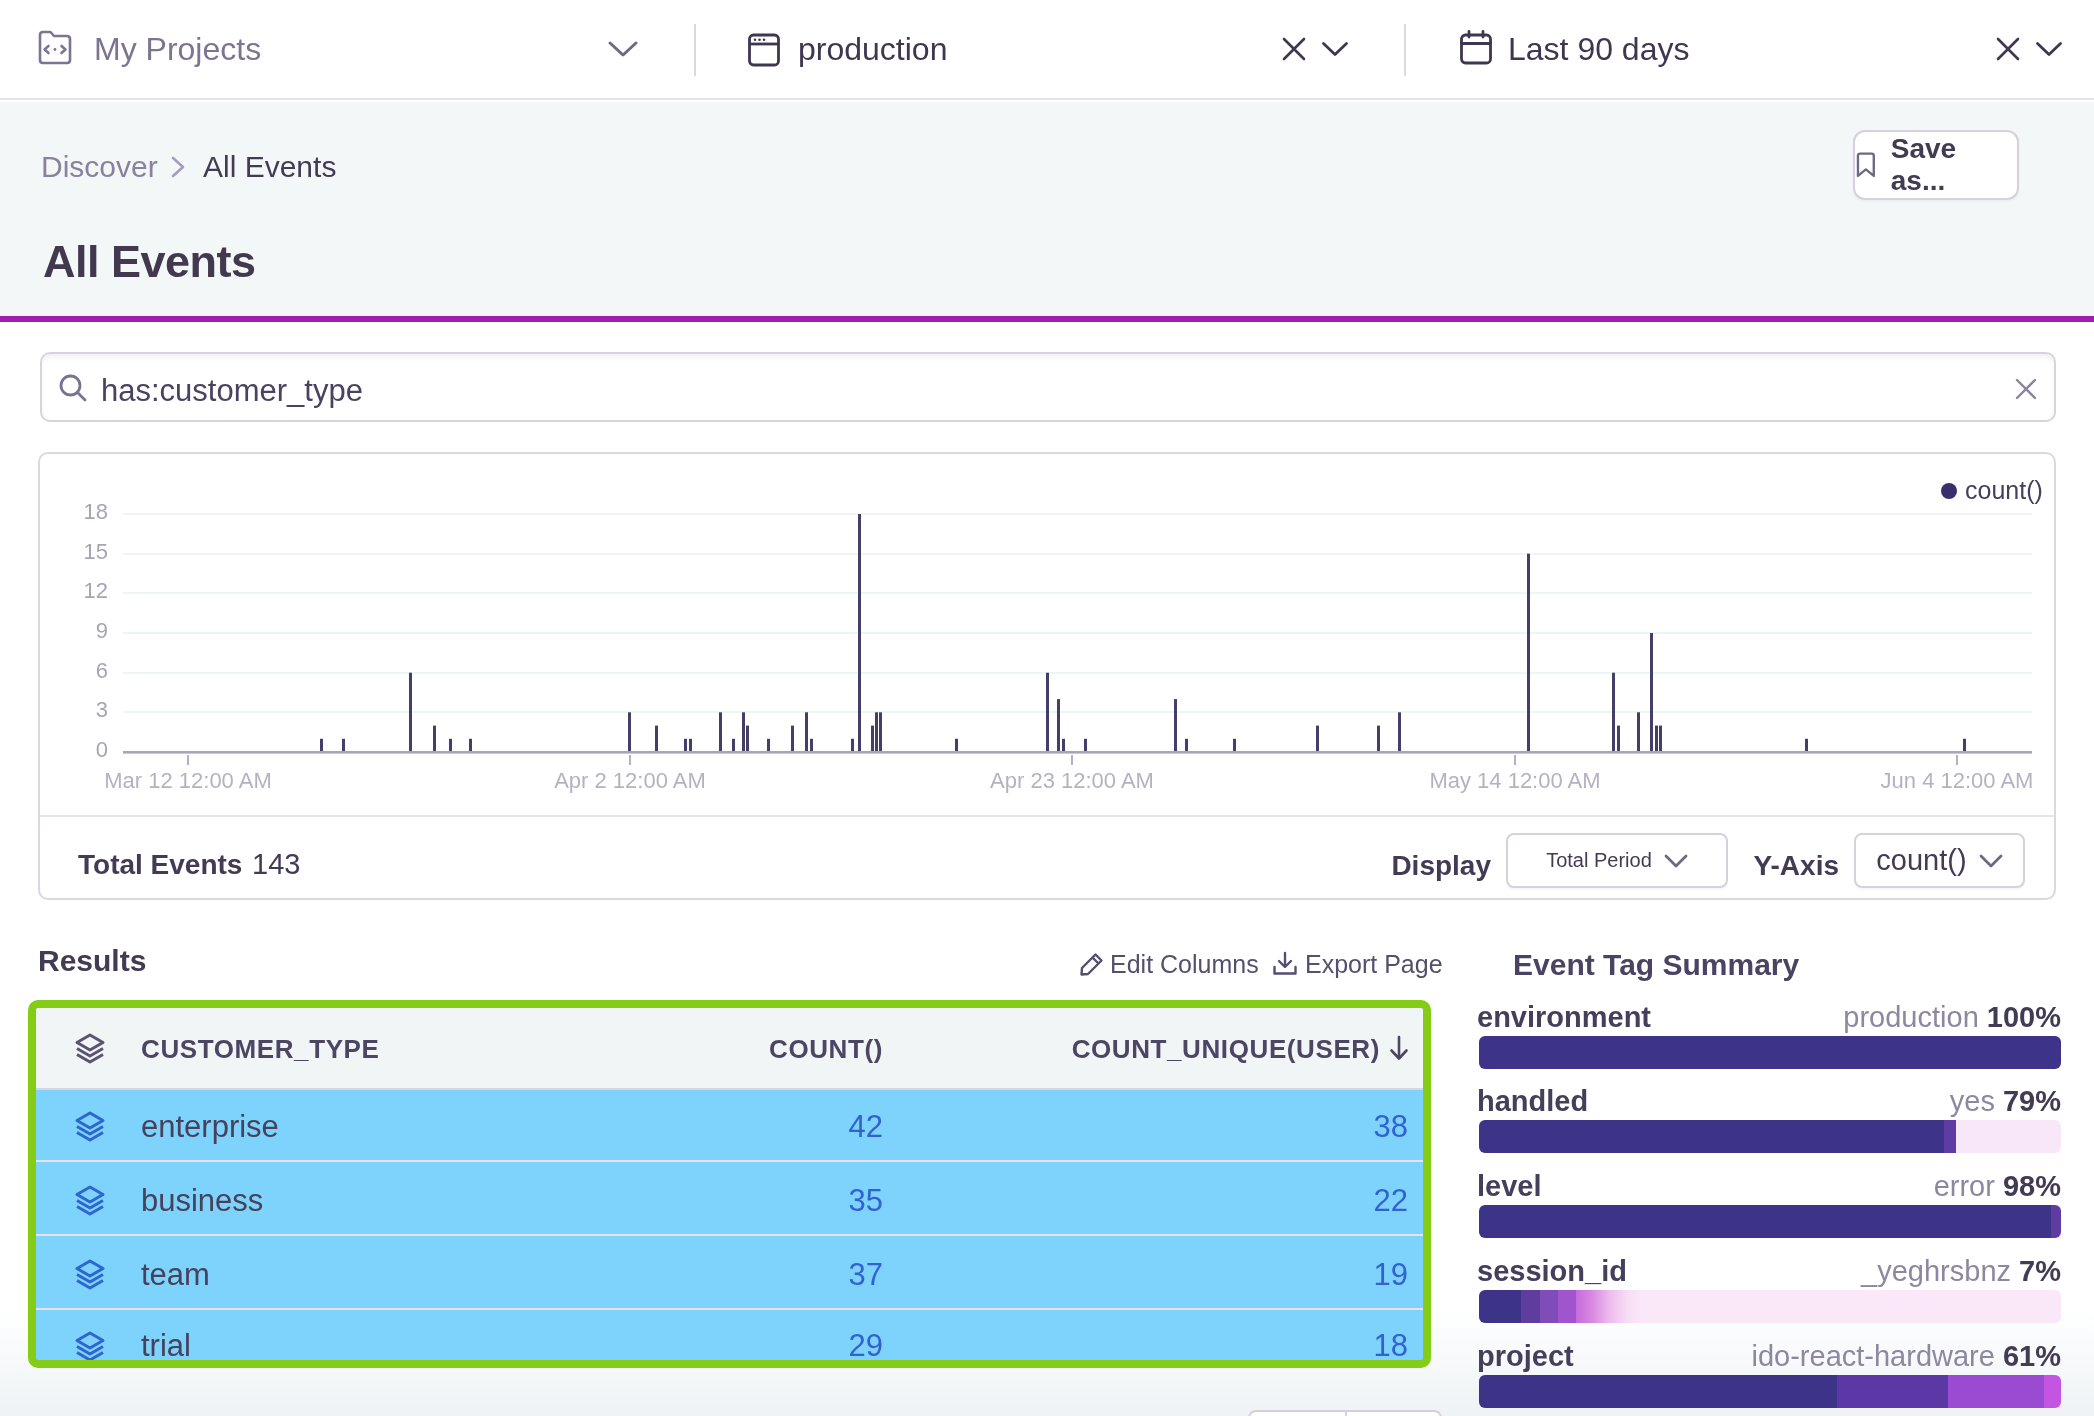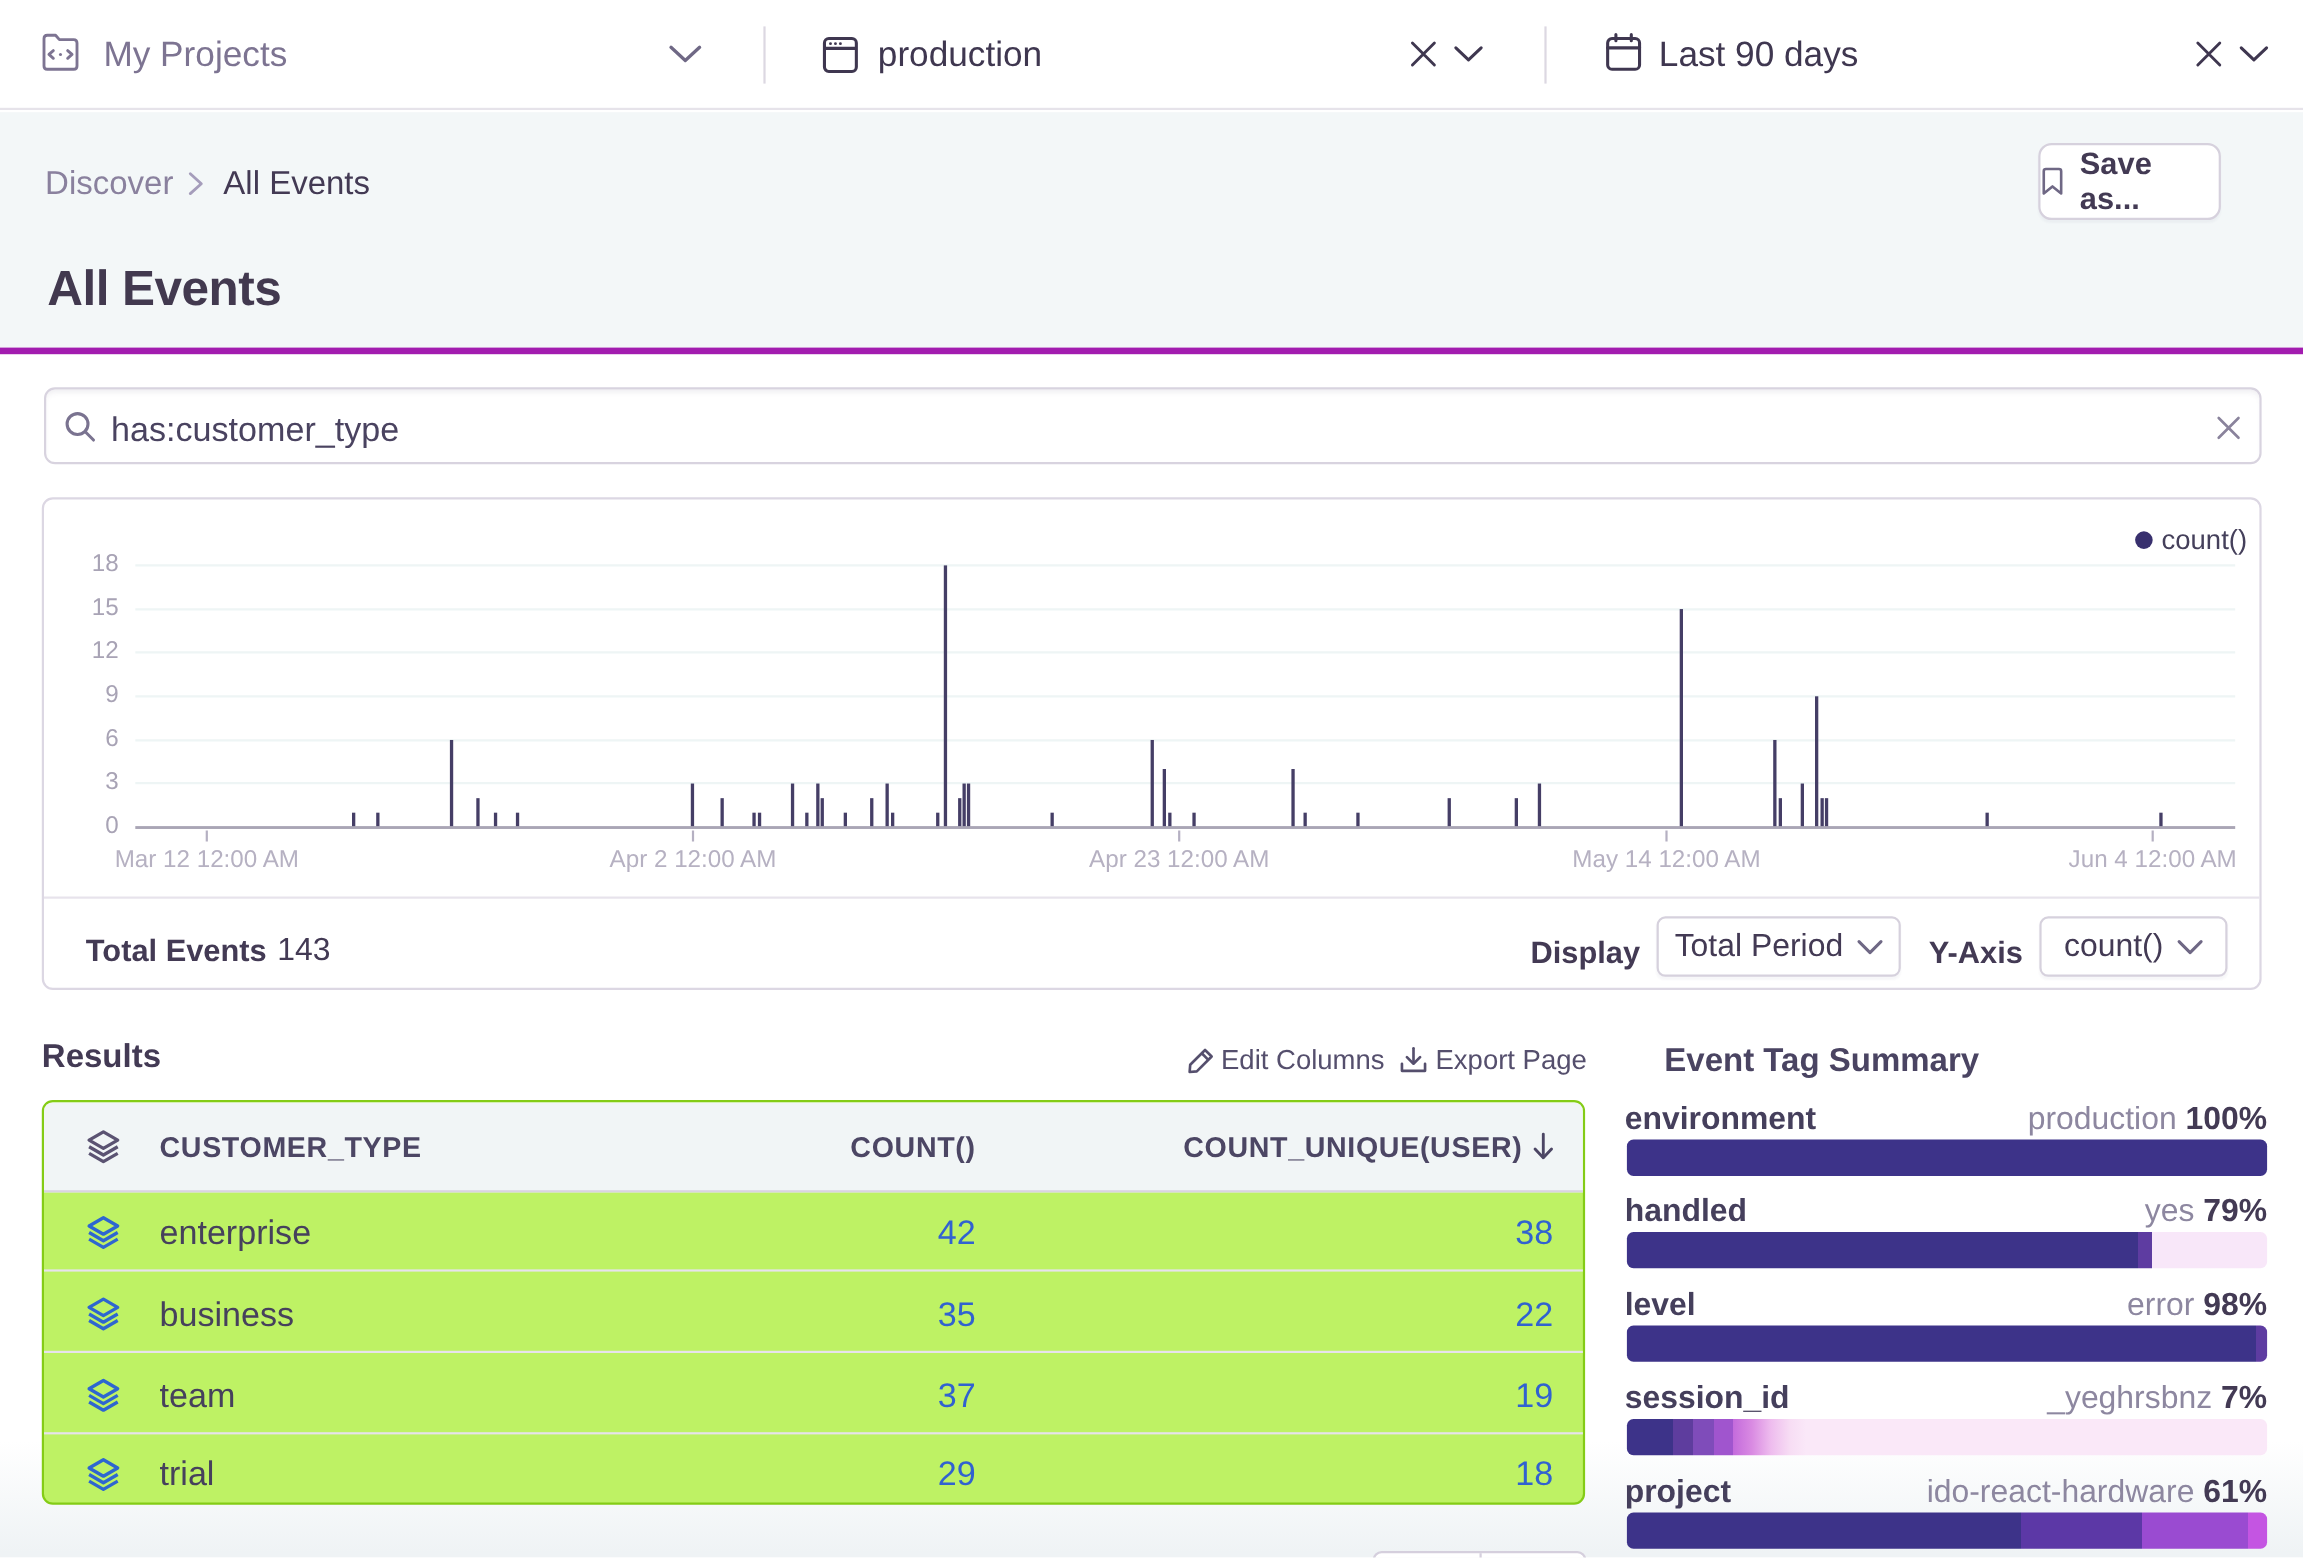--- a/index.html
+++ b/index.html
@@ -173,21 +173,21 @@
       <text x="1917" y="334">Jun 4 12:00 AM</text>
     </g>
     <circle cx="1909" cy="37" r="8" fill="#38306e"></circle>
     <text x="1925" y="45" font-family="Liberation Sans, sans-serif" font-size="25" fill="#45405b">count()</text>
   </svg>
   <div class="abs" style="left:0; top:361px; width:2014px; height:2px; background:#e7e3ec;"></div>
   <div class="abs" style="left:38px; top:395px; font-size:28px; font-weight:bold; color:#433a54;">Total Events</div>
   <div class="abs" style="left:212px; top:394px; font-size:29px; color:#433a54;">143</div>
   <div class="abs" style="left:1306px; top:396px; width:145px; text-align:right; font-size:28px; font-weight:bold; color:#433a54;">Display</div>
   <div class="abs btn" style="left:1466px; top:379px; width:222px; height:55px; border-radius:8px;">
-    <span style="font-size:29px; color:#433a54;">Total Period</span>
+    <span style="font-size:20px; color:#433a54;">Total Period</span>
     <svg width="24" height="14" viewBox="0 0 24 14" fill="none" stroke="#6f6885" stroke-width="2.8" stroke-linecap="round" stroke-linejoin="round" style="margin-left:12px;">
         <path d="M2 2 L12 12 L22 2"></path>
       </svg>
   </div>
   <div class="abs" style="left:1675px; top:396px; width:124px; text-align:right; font-size:28px; font-weight:bold; color:#433a54;">Y-Axis</div>
   <div class="abs btn" style="left:1814px; top:379px; width:171px; height:55px; border-radius:8px;">
     <span style="font-size:29px; color:#433a54;">count()</span>
     <svg width="24" height="14" viewBox="0 0 24 14" fill="none" stroke="#6f6885" stroke-width="2.8" stroke-linecap="round" stroke-linejoin="round" style="margin-left:12px;">
         <path d="M2 2 L12 12 L22 2"></path>
       </svg>
@@ -200,21 +200,21 @@
     <line x1="14.5" y1="7.5" x2="20.5" y2="13.5"></line>
   </svg>
 <div class="abs" style="left:1110px; top:950px; font-size:25px; color:#554f6d; white-space:nowrap;">Edit Columns</div>
 <svg class="abs" style="left:1271px; top:950px;" width="28" height="28" viewBox="0 0 28 28" fill="none" stroke="#554f6d" stroke-width="2.4" stroke-linecap="round" stroke-linejoin="round">
     <line x1="14" y1="3" x2="14" y2="16"></line>
     <path d="M8 11 L14 17 L20 11"></path>
     <path d="M3.5 17 L3.5 23.5 L24.5 23.5 L24.5 17"></path>
   </svg>
 <div class="abs" style="left:1305px; top:950px; font-size:25px; color:#554f6d; white-space:nowrap;">Export Page</div>
 
-<div class="abs" style="left:38px; top:1000px; width:1403px; height:368px; background:#bef264; border:2px solid #84cc16; border-radius:10px; overflow:hidden;">
+<div class="abs" style="left:28px; top:1000px; width:1403px; height:368px; background:#7dd3fc; border:8px solid #84cc16; border-radius:10px; overflow:hidden;">
   <div class="abs" style="left:0; top:0; width:1403px; height:82px; background:#f1f5f6; border-bottom:2px solid #d9d4e0;">
     <svg class="abs" style="left:38px; top:24px;" width="32" height="32" viewBox="0 0 32 32" fill="none" stroke="#5b5372" stroke-width="3" stroke-linejoin="round">
         <path d="M16 3 L29 10.5 L16 18 L3 10.5 Z"></path>
         <path d="M3 16.5 L16 24 L29 16.5"></path>
         <path d="M3 22.5 L16 30 L29 22.5"></path>
       </svg>
     <div class="abs" style="left:105px; top:26px; font-size:26px; font-weight:bold; color:#4c4664; letter-spacing:0.6px;">CUSTOMER_TYPE</div>
     <div class="abs" style="left:600px; top:26px; width:247px; text-align:right; font-size:26px; font-weight:bold; color:#4c4664; letter-spacing:0.6px;">COUNT()</div>
     <div class="abs" style="left:1000px; top:26px; width:344px; text-align:right; font-size:26px; font-weight:bold; color:#4c4664; letter-spacing:0.6px;">COUNT_UNIQUE(USER)</div>
     <svg class="abs" style="left:1352px; top:26px;" width="22" height="28" viewBox="0 0 22 28" fill="none" stroke="#4c4664" stroke-width="2.6" stroke-linecap="round" stroke-linejoin="round">

